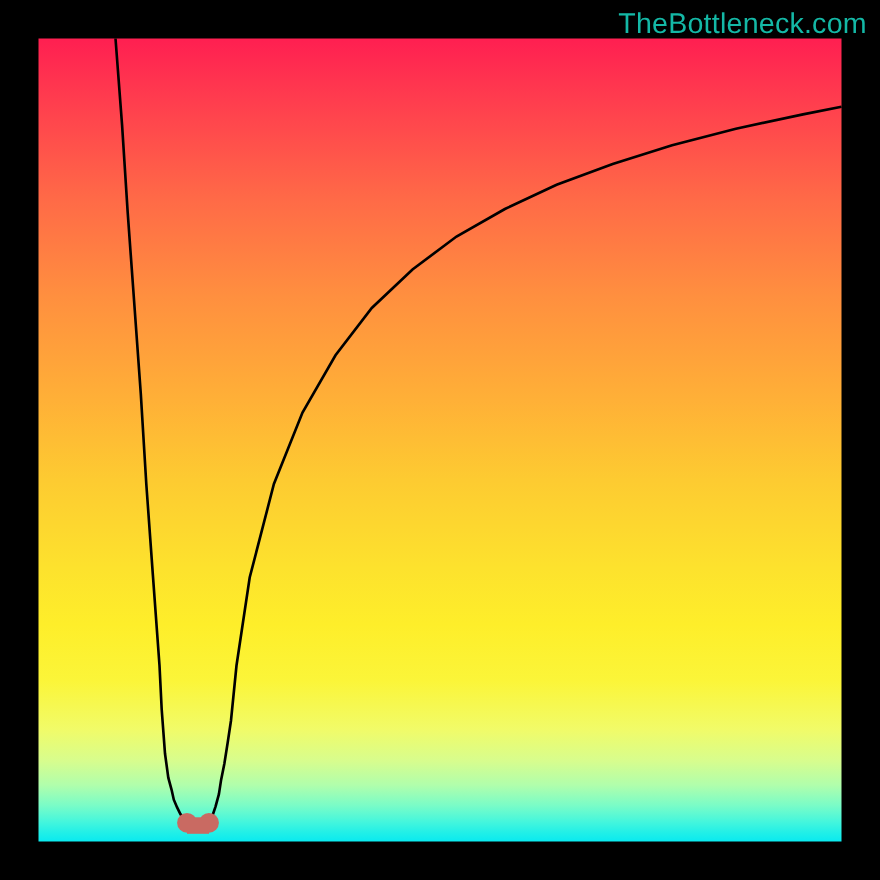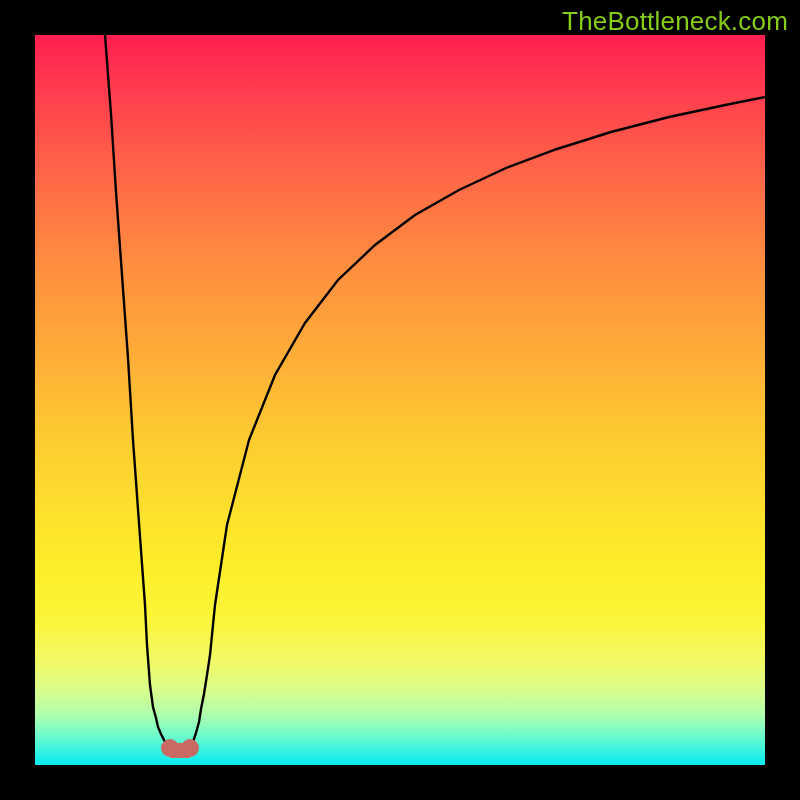--- a/index.html
+++ b/index.html
@@ -42,21 +42,21 @@
       #7afcc7 95.5%,
       #46f6dc 97.5%,
       #1fefe8 99%,
       #0aeaf0 100%
     );
   }
   .watermark {
     position: absolute;
     top: 6px;
     right: 12px;
-    color: #84cc16;
+    color: #14b8a6;
     font-size: 26px;
     font-weight: 400;
     letter-spacing: 0.2px;
     user-select: none;
   }
   svg.curves {
     position: absolute;
     left: 0;
     top: 0;
     width: 730px;

